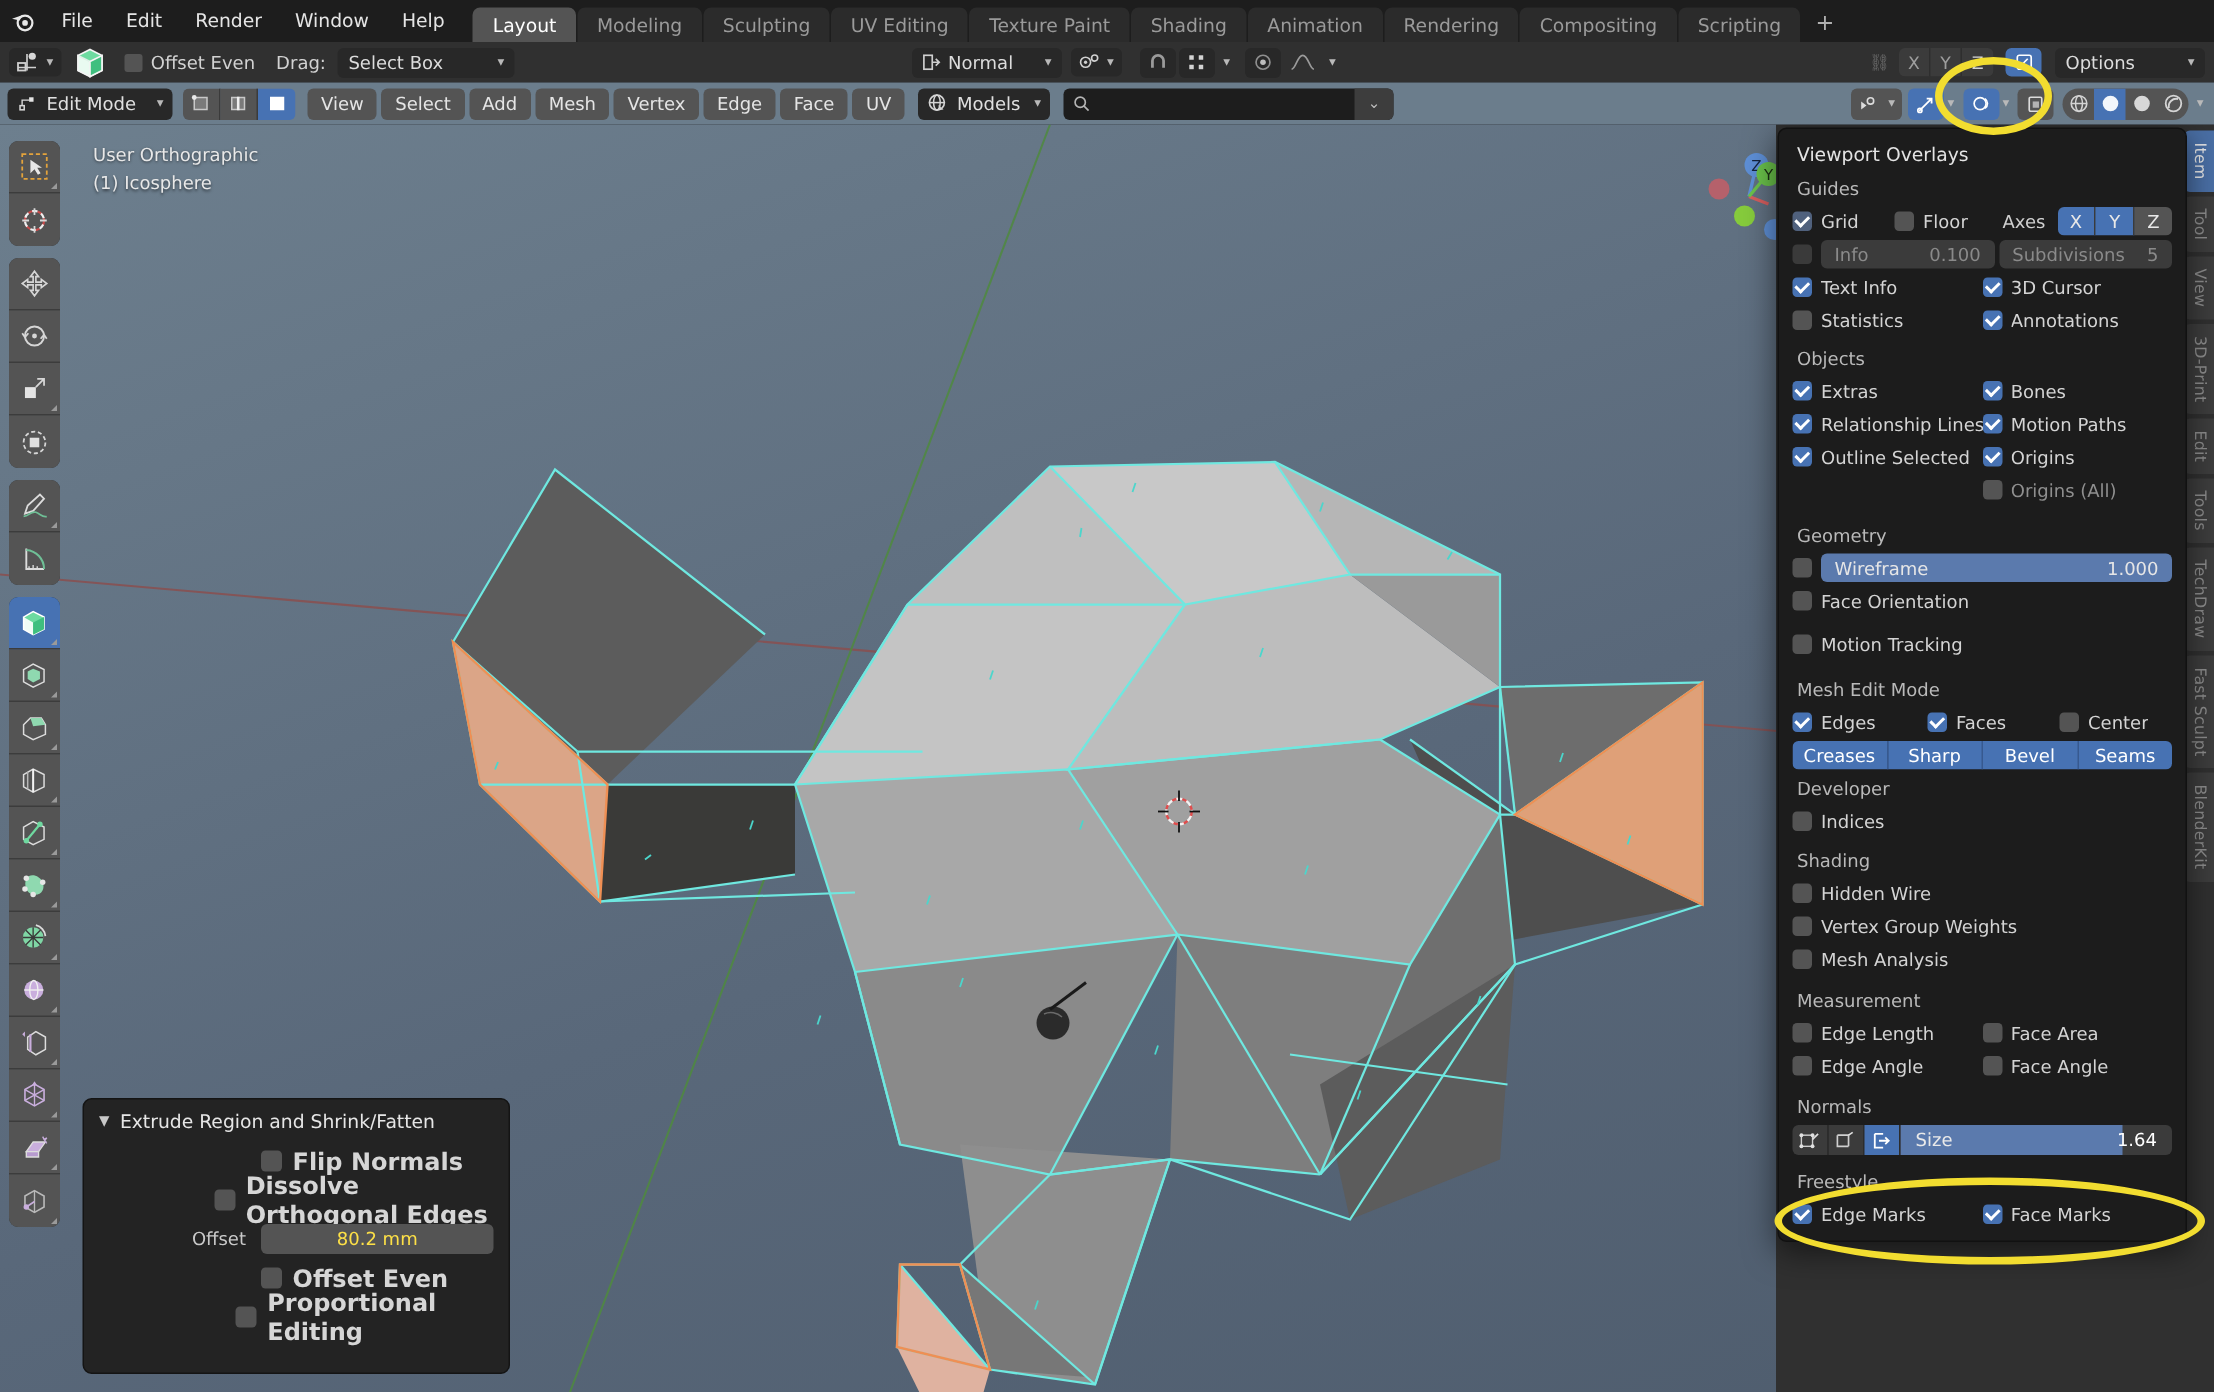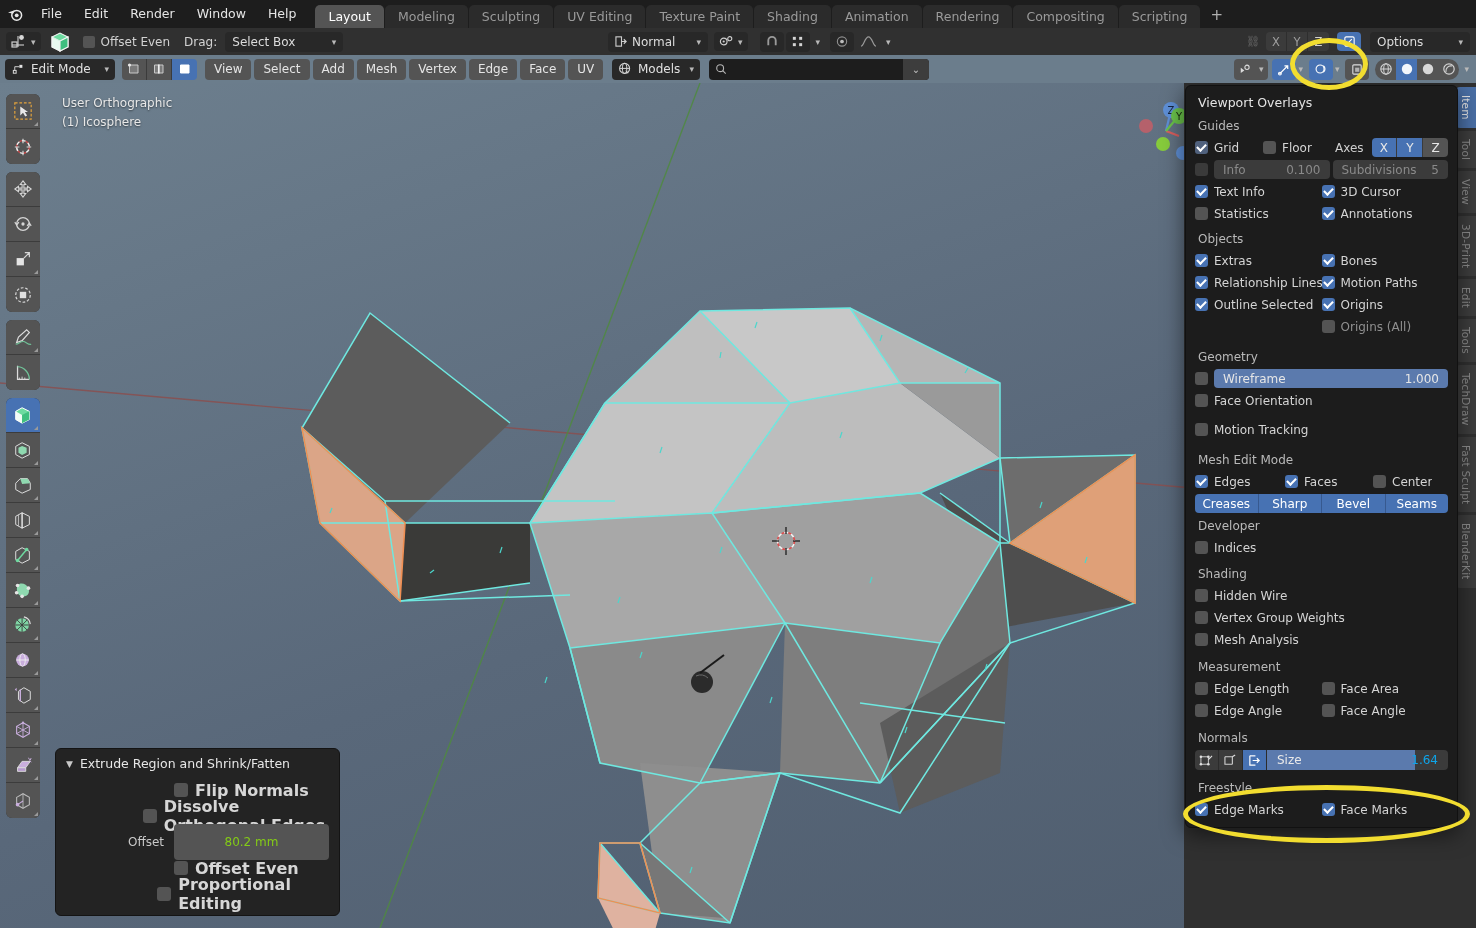--- a/index.html
+++ b/index.html
@@ -124,22 +124,22 @@
   }
   #op-title{ display:flex; align-items:center; color:#e6e6e6; font-size:12.5px; margin-bottom:9px; }
   #op-title .tri{ margin-right:7px; font-size:9px; color:#c8c8c8; }
   .op-row{ display:flex; align-items:center; margin-bottom:6px; height:20px; }
   .op-lbl-left{ width:108px; text-align:right; padding-right:10px; color:#c9c9c9; font-size:12px; }
   .op-cb{
     width:14px; height:14px; background:#545454; border-radius:3px; margin-right:7px; flex:none;
   }
   .op-ctext{ color:#d6d6d6; font-size:16px;font-weight:bold; }
   .op-field{
-    flex:1; height:36px; background:#545454; border-radius:4px; display:flex;
-    align-items:center; justify-content:center; color:#84cc16; font-size:12px;text-align:right;
+    flex:1; height:20px; background:#545454; border-radius:4px; display:flex;
+    align-items:center; justify-content:center; color:#fde047; font-size:12px;text-align:right;
   }
 
   
   #npanel-bg{
     position:absolute; right:0; top:0; width:292px; height:845px; background:#303030;
   }
   #npanel-faint{ position:absolute; right:36px; top:0; width:256px; padding:8px 10px; opacity:.30; }
   .f-head{ display:flex; align-items:center; color:#c8c8c8; font-size:12px; margin-bottom:7px; }
   .f-row{ display:flex; height:20px; align-items:center; margin-bottom:3px; }
   .f-lab{ width:58px; color:#b4b4b4; font-size:12px; }
@@ -213,21 +213,21 @@
   }
   .norm-ico.on{ background:#4772b3; }
   .norm-ico.first{ border-radius:4px 0 0 4px; }
   .size-bar{
     flex:1; height:20px; background:#3b3b3b; border-radius:0 4px 4px 0;
     display:flex; align-items:center; justify-content:space-between; position:relative; overflow:hidden;
   }
   .size-fill{ position:absolute; left:0; top:0; bottom:0; width:82%; background:#5b7aad; }
   .size-bar span{ position:relative; z-index:2; }
   .size-lbl{ padding-left:10px; font-size:12px; color:#e9e9e9; }
-  .size-val{ padding-right:10px; font-size:12px; color:#0ea5e9; }
+  .size-val{ padding-right:10px; font-size:12px; color:#ffffff; }
 
   
   .hl{ position:absolute; border:5px solid #f2dd30; border-radius:50%; pointer-events:none; }
   #hl-top{ left:1290px; top:38px; width:78px; height:52px; }
   #hl-size{ left:1183px; top:785px; width:287px; height:58px; border-radius:50%; }
 
   svg{ display:block; }
 </style>
 </head>
 <body>
@@ -811,21 +811,21 @@
     </div>
     <div class="op-row">
       <div class="op-lbl-left">Offset</div>
       <div class="op-field">80.2 mm</div>
     </div>
     <div class="op-row">
       <div class="op-lbl-left"></div>
       <div class="op-cb"></div>
       <div class="op-ctext">Offset Even</div>
     </div>
-    <div class="op-row" style="margin-bottom:0;">
+    <div class="op-row" style="margin-bottom:16px;">
       <div class="op-lbl-left"></div>
       <div class="op-cb"></div>
       <div class="op-ctext">Proportional Editing</div>
     </div>
   </div>
 
   <div id="npanel-bg">
     <div id="npanel-faint">
       <div class="f-head">
         <span style="margin-right:6px;font-size:9px;">▼</span>

